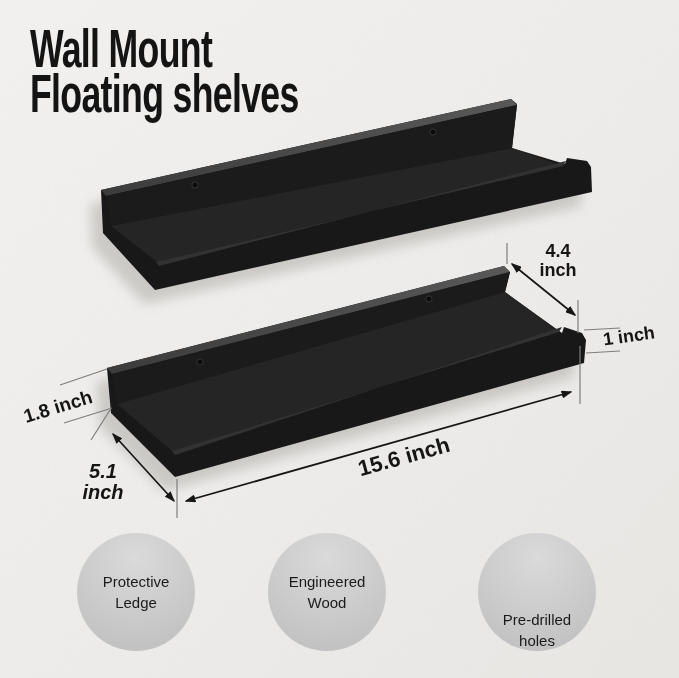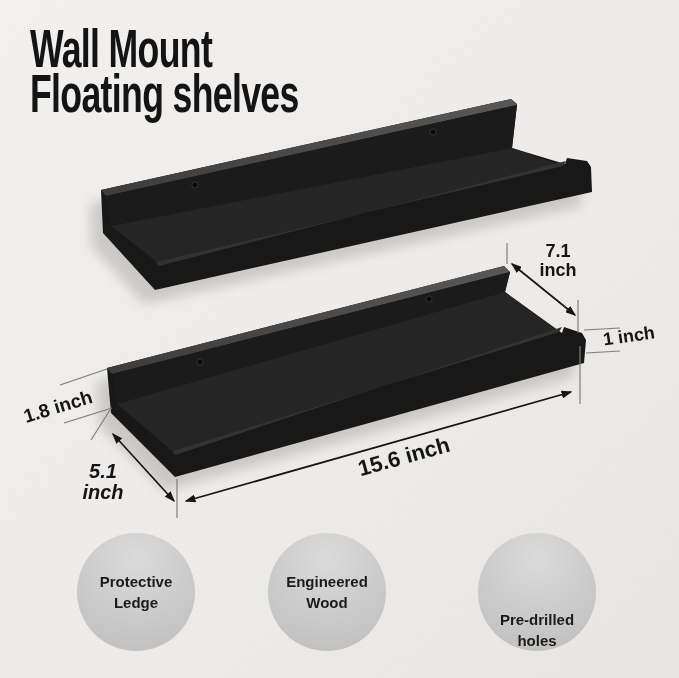--- a/index.html
+++ b/index.html
@@ -22,21 +22,21 @@
   }
   .dim-44{left:527px;top:242px;width:62px;font-size:18px;line-height:19px;}
   .dim-1in{left:594px;top:326px;width:70px;font-size:18px;transform:rotate(-8deg);}
   .dim-18{left:14px;top:396px;width:88px;font-size:19px;transform:rotate(-17deg);}
   .dim-51{left:70px;top:461px;width:66px;font-size:20px;line-height:21px;font-style:italic;}
   .dim-156{left:346px;top:444px;width:116px;font-size:22px;transform:rotate(-15.5deg);}
   .feature{
     position:absolute;top:533px;width:118px;height:118px;border-radius:50%;
     background:radial-gradient(circle at 50% 22%, #dadada 0%, #cacaca 55%, #bdbdbd 100%);
     display:flex;align-items:center;justify-content:center;
-    text-align:center;font-size:15px;font-weight:700;color:#1b1b1b;
+    text-align:center;font-size:15px;font-weight:400;color:#1b1b1b;
     line-height:1.4;white-space:pre-line;
   }
   .feature.f1{left:77px;}
   .feature.f2{left:268px;}
   .feature.f3{left:478px;align-items:flex-end;}
 </style>
 </head>
 <body>
 
 <div class="stage">
@@ -112,21 +112,21 @@
         <line x1="113" y1="434" x2="174" y2="501" marker-start="url(#ah)" marker-end="url(#ah)"></line>
       </g>
     </g>
   </svg>
 
   <div class="title">
     <div>Wall Mount</div>
     <div>Floating shelves</div>
   </div>
 
-  <div class="dim dim-44">7.1
+  <div class="dim dim-44">4.4
 inch</div>
   <div class="dim dim-1in">1 inch</div>
   <div class="dim dim-18">1.8 inch</div>
   <div class="dim dim-51">5.1
 inch</div>
   <div class="dim dim-156">15.6 inch</div>
 
   <div class="feature f1">
     <span>Protective
 Ledge</span>

